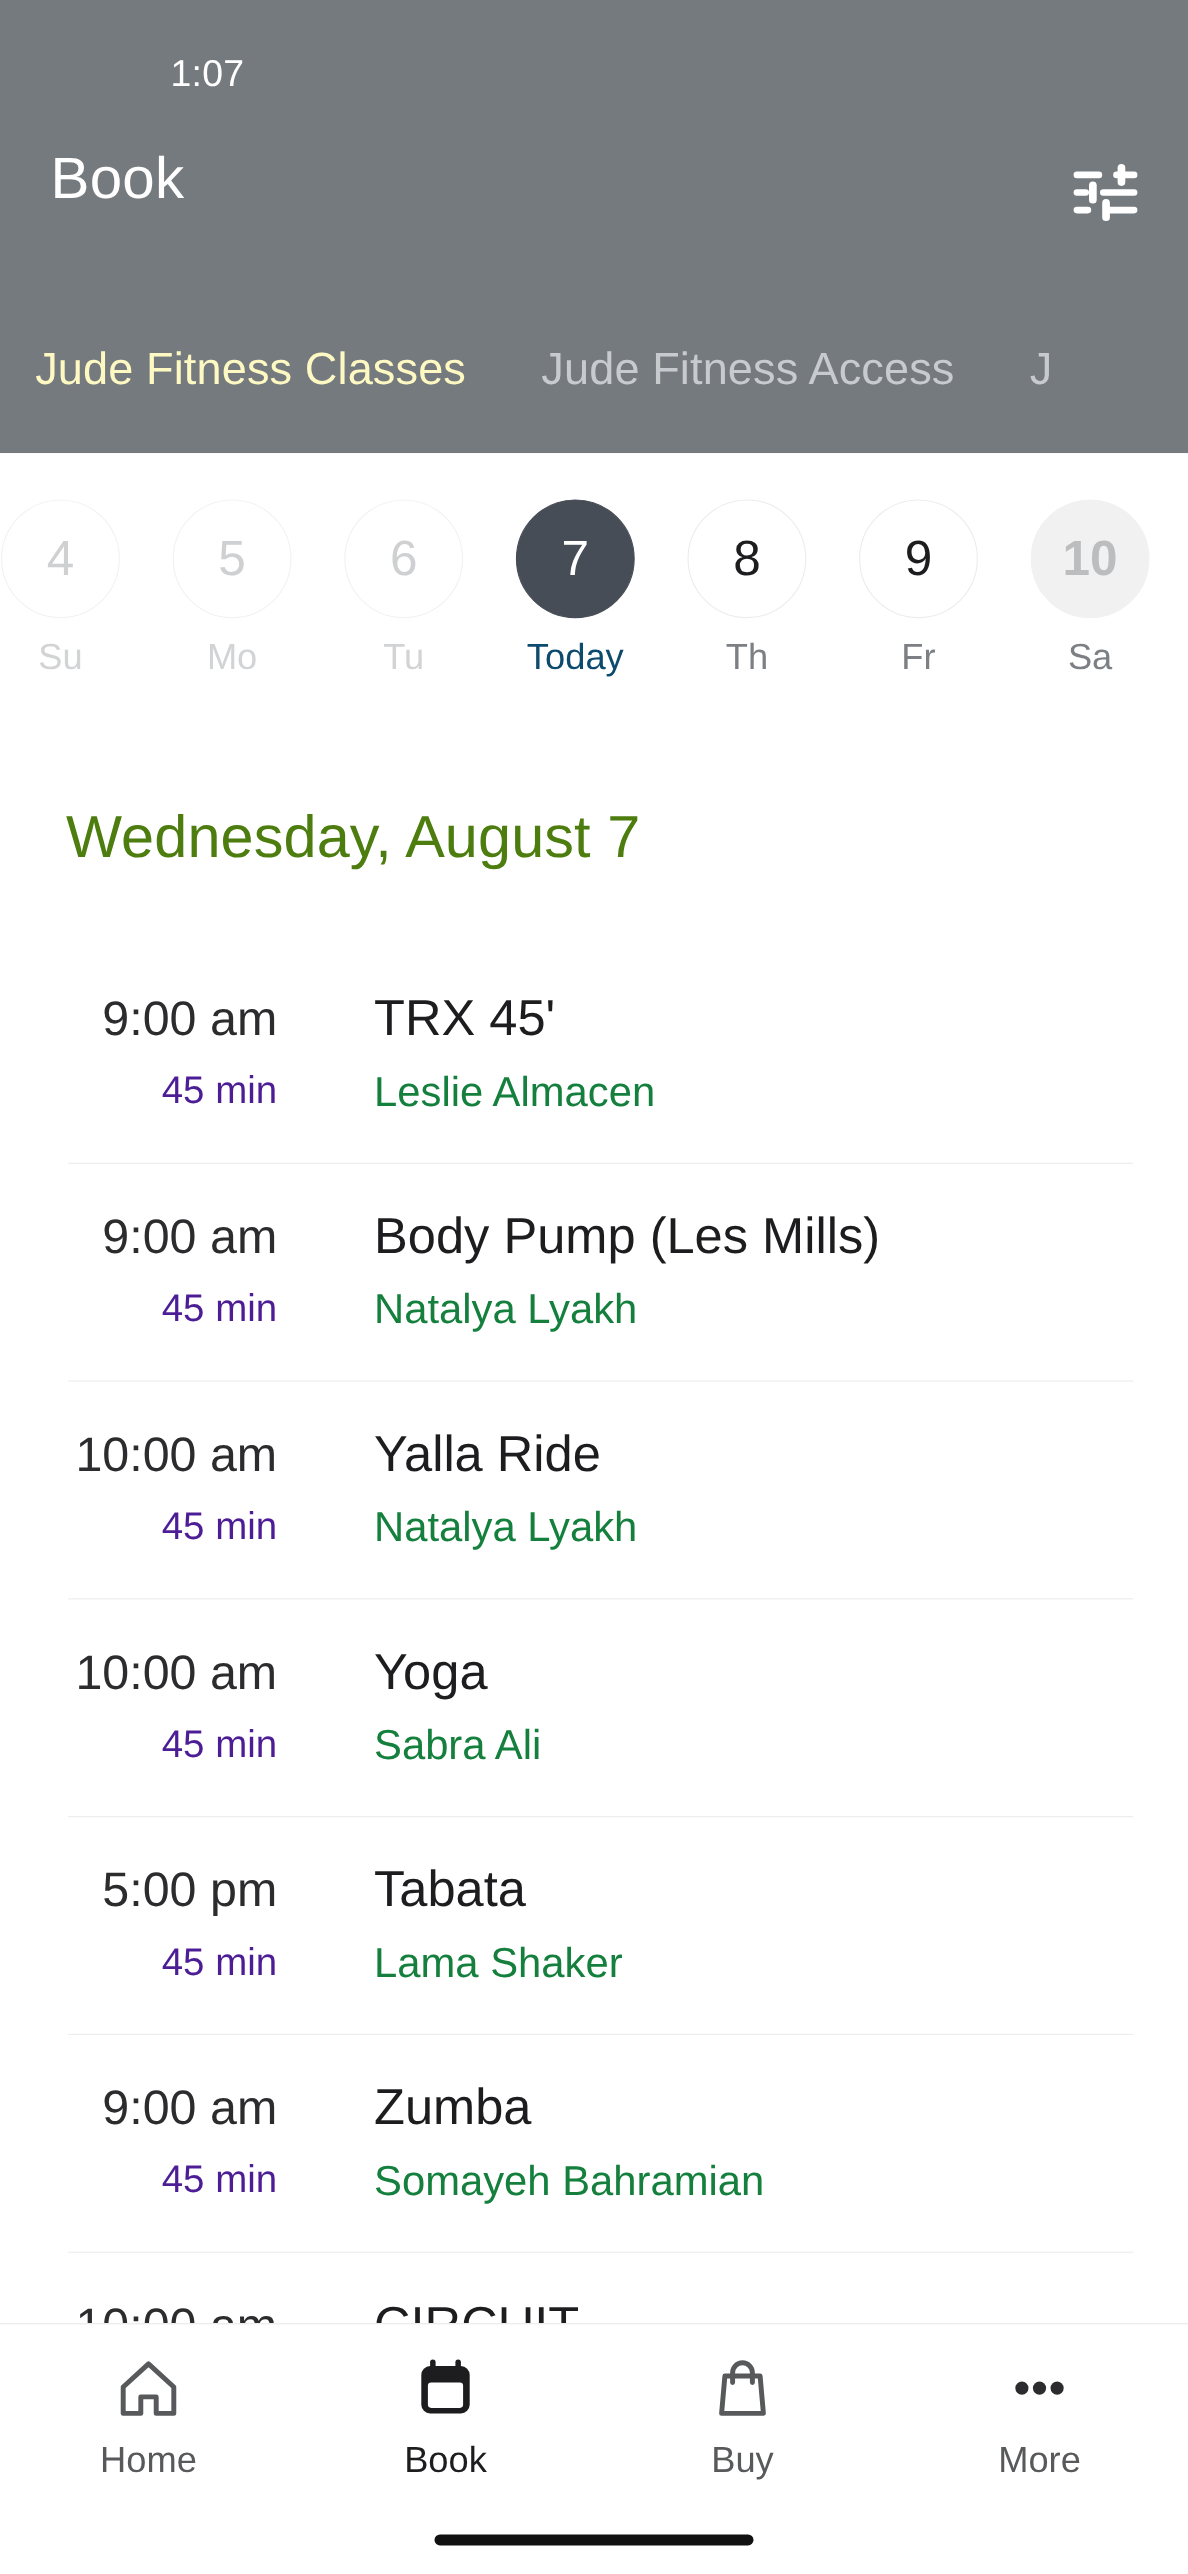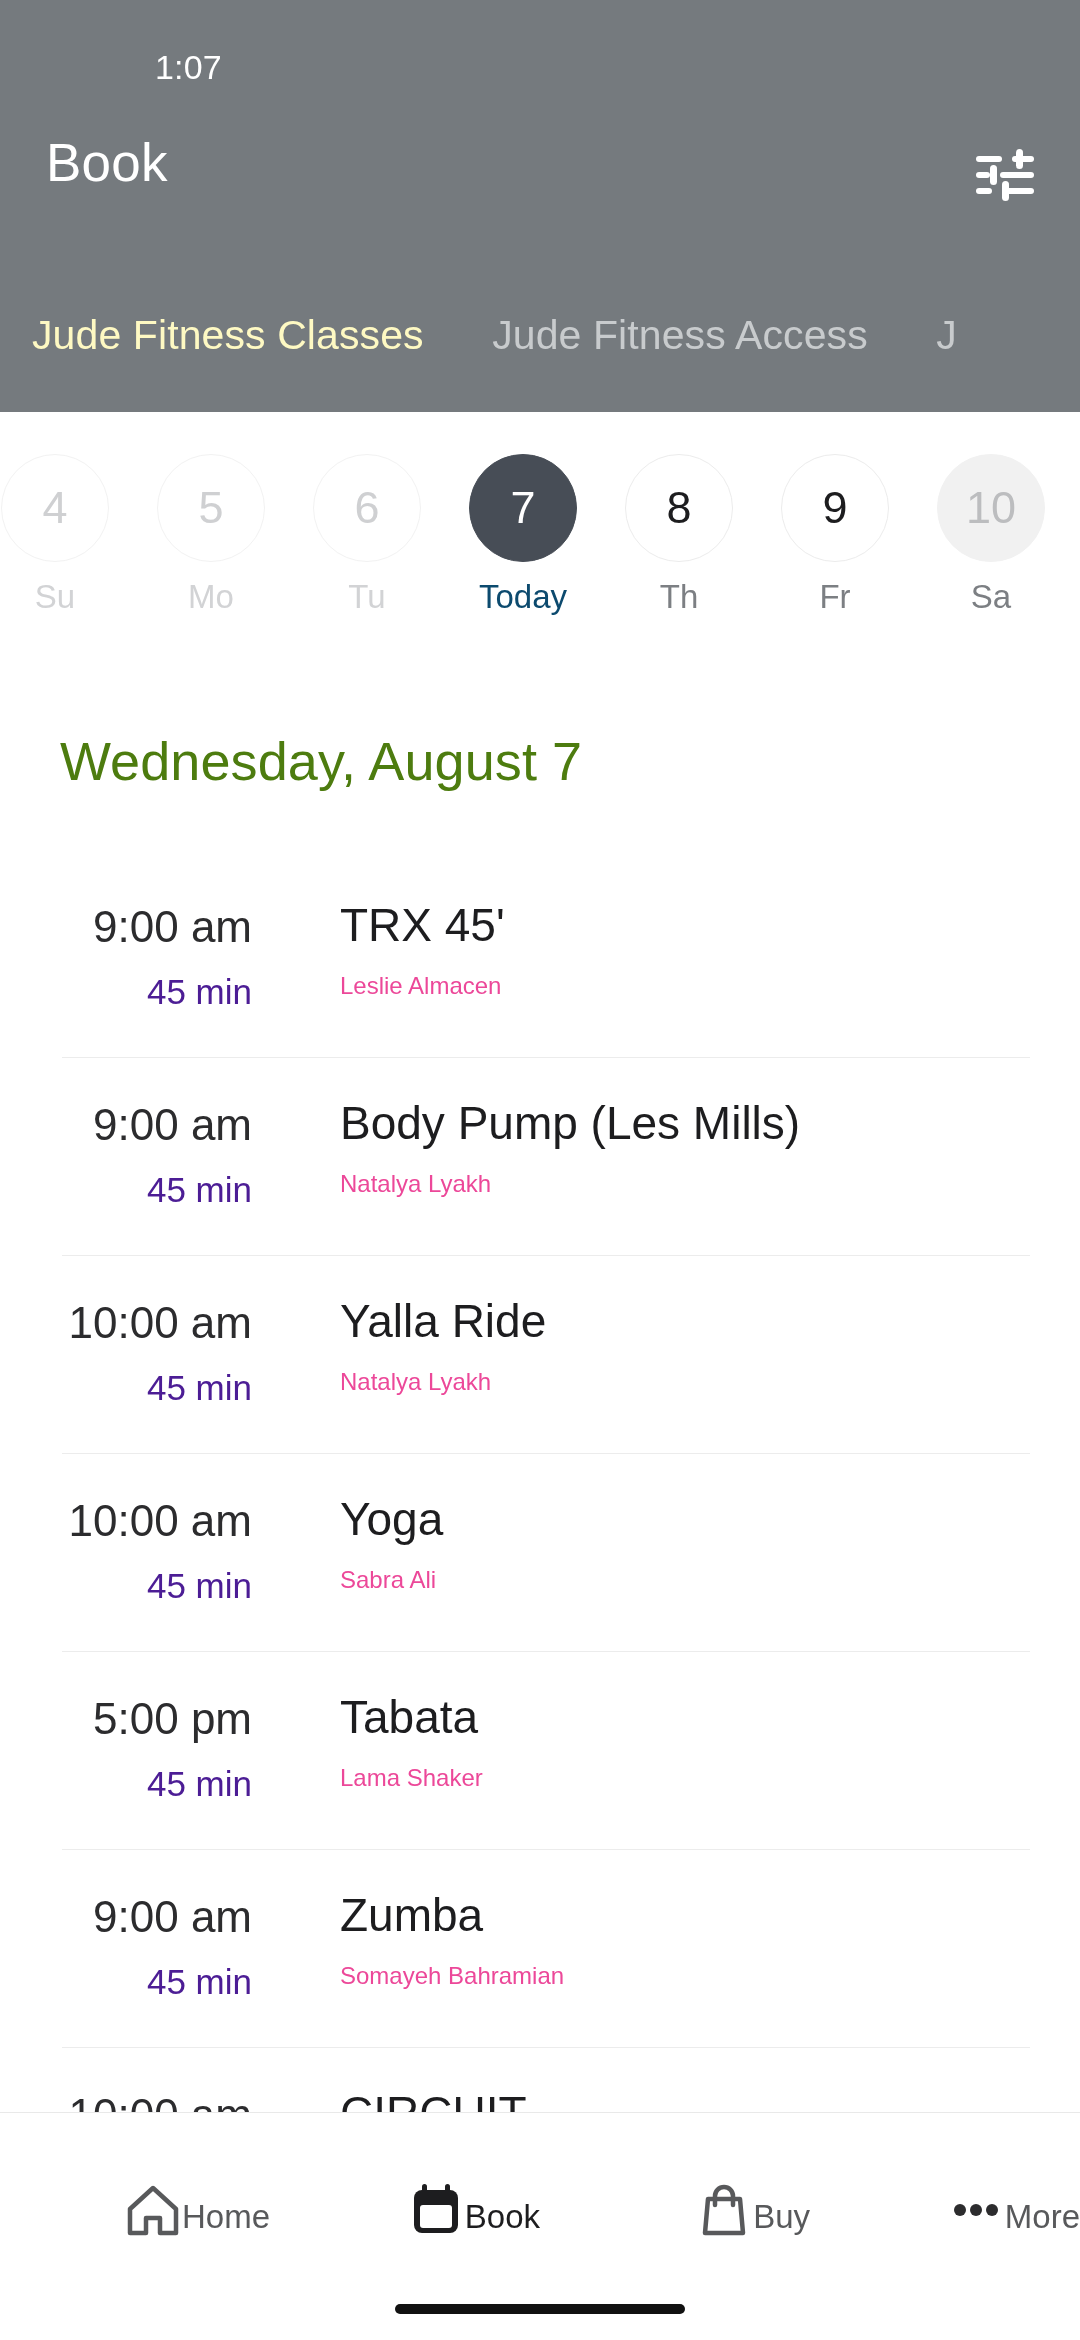--- a/index.html
+++ b/index.html
@@ -60,21 +60,21 @@
     position:absolute; top:42px; width:126px; text-align:center; cursor:pointer;
   }
   .day .circle {
     width:108px; height:108px; border-radius:50%;
     margin:0 auto; display:flex; align-items:center; justify-content:center;
     font-size:45px; color:#1d1d1f; border:1.5px solid #ececec; background:#fff;
     box-sizing:border-box;
   }
   .day.past .circle { color:#cfd0d2; border-color:#f2f2f2; }
   .day.selected .circle { background:#474d56; border-color:#474d56; color:#ffffff; }
-  .day.muted .circle { background:#f1f1f1; border-color:#f1f1f1; color:#bcbdbf; }
+  .day.muted .circle { background:#f1f1f1; border-color:#f1f1f1; color:#bcbdbf;font-weight:bold; }
   .day .lbl {
     margin-top:16px; font-size:33px; color:#7c7f83;
   }
   .day.past .lbl { color:#d2d3d5; }
   .day.selected .lbl { color:#0c4a6e; }
 
   
   .date-heading {
     position:absolute; top:730px; left:60px;
     font-size:54px; color:#4d7c0f; font-weight:400; letter-spacing:0.1px;
@@ -97,32 +97,32 @@
   .row .dur {
     position:absolute; left:0; top:112px; width:252px; text-align:right;
     font-size:35px; color:#4c1d95;
   }
   .row .name {
     position:absolute; left:340px; top:38px;
     font-size:46px; color:#1d1d1f;
   }
   .row .instr {
     position:absolute; left:340px; top:112px;
-    font-size:24px; color:#ec4899;
+    font-size:38px; color:#15803d;
   }
 
   
   .bottomnav {
     position:absolute; bottom:0; left:0; width:1080px; height:228px;
     background:#ffffff; border-top:1.5px solid #e9e9e9;
   }
   .navitems { display:flex; height:168px; }
   .navitem {
-    flex:1; display:flex; flex-direction:row; align-items:center;
-    justify-content:flex-end; padding-top:26px; cursor:pointer;
+    flex:1; display:flex; flex-direction:column; align-items:center;
+    justify-content:flex-start; padding-top:26px; cursor:pointer;
   }
   .navitem .ico { height:64px; display:flex; align-items:center; justify-content:center; }
   .navitem .nlbl { margin-top:14px; font-size:33px; color:#58595b; }
   .navitem.active .nlbl { color:#1d1d1f; }
   .homebar {
     position:absolute; bottom:26px; left:50%; transform:translateX(-50%);
     width:290px; height:10px; background:#111; border-radius:6px;
   }
 </style>
 </head>

